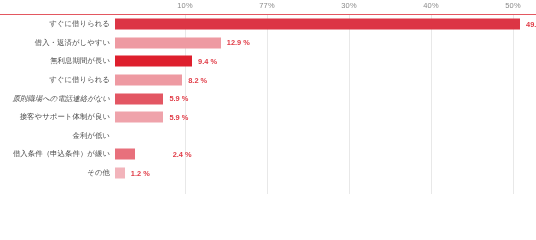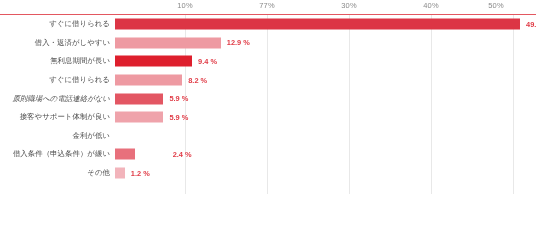--- a/index.html
+++ b/index.html
@@ -119,21 +119,21 @@
 </head>
 <body style="background: rgb(255, 255, 255);">
 
 <div id="chart-root">
 
   <div id="tick-labels">
       <div class="tick-label" style="left: 185px; color: rgb(138, 138, 138);">10%</div>
       <div class="tick-label" style="left: 267px; color: rgb(138, 138, 138);">77%</div>
       <div class="tick-label" style="left: 349px; color: rgb(138, 138, 138);">30%</div>
       <div class="tick-label" style="left: 431px; color: rgb(138, 138, 138);">40%</div>
-      <div class="tick-label" style="left: 496px; color: rgb(138, 138, 138);">50%</div>
+      <div class="tick-label" style="left: 513px; color: rgb(138, 138, 138);">50%</div>
     </div>
 
   <div id="axis-line" style="background: rgb(227, 87, 96);"></div>
 
   <div id="gridlines">
       <div class="gridline" style="left: 185px; background: rgb(232, 232, 232);"></div>
       <div class="gridline" style="left: 267px; background: rgb(232, 232, 232);"></div>
       <div class="gridline" style="left: 349px; background: rgb(232, 232, 232);"></div>
       <div class="gridline" style="left: 431px; background: rgb(232, 232, 232);"></div>
       <div class="gridline" style="left: 513px; background: rgb(232, 232, 232);"></div>

